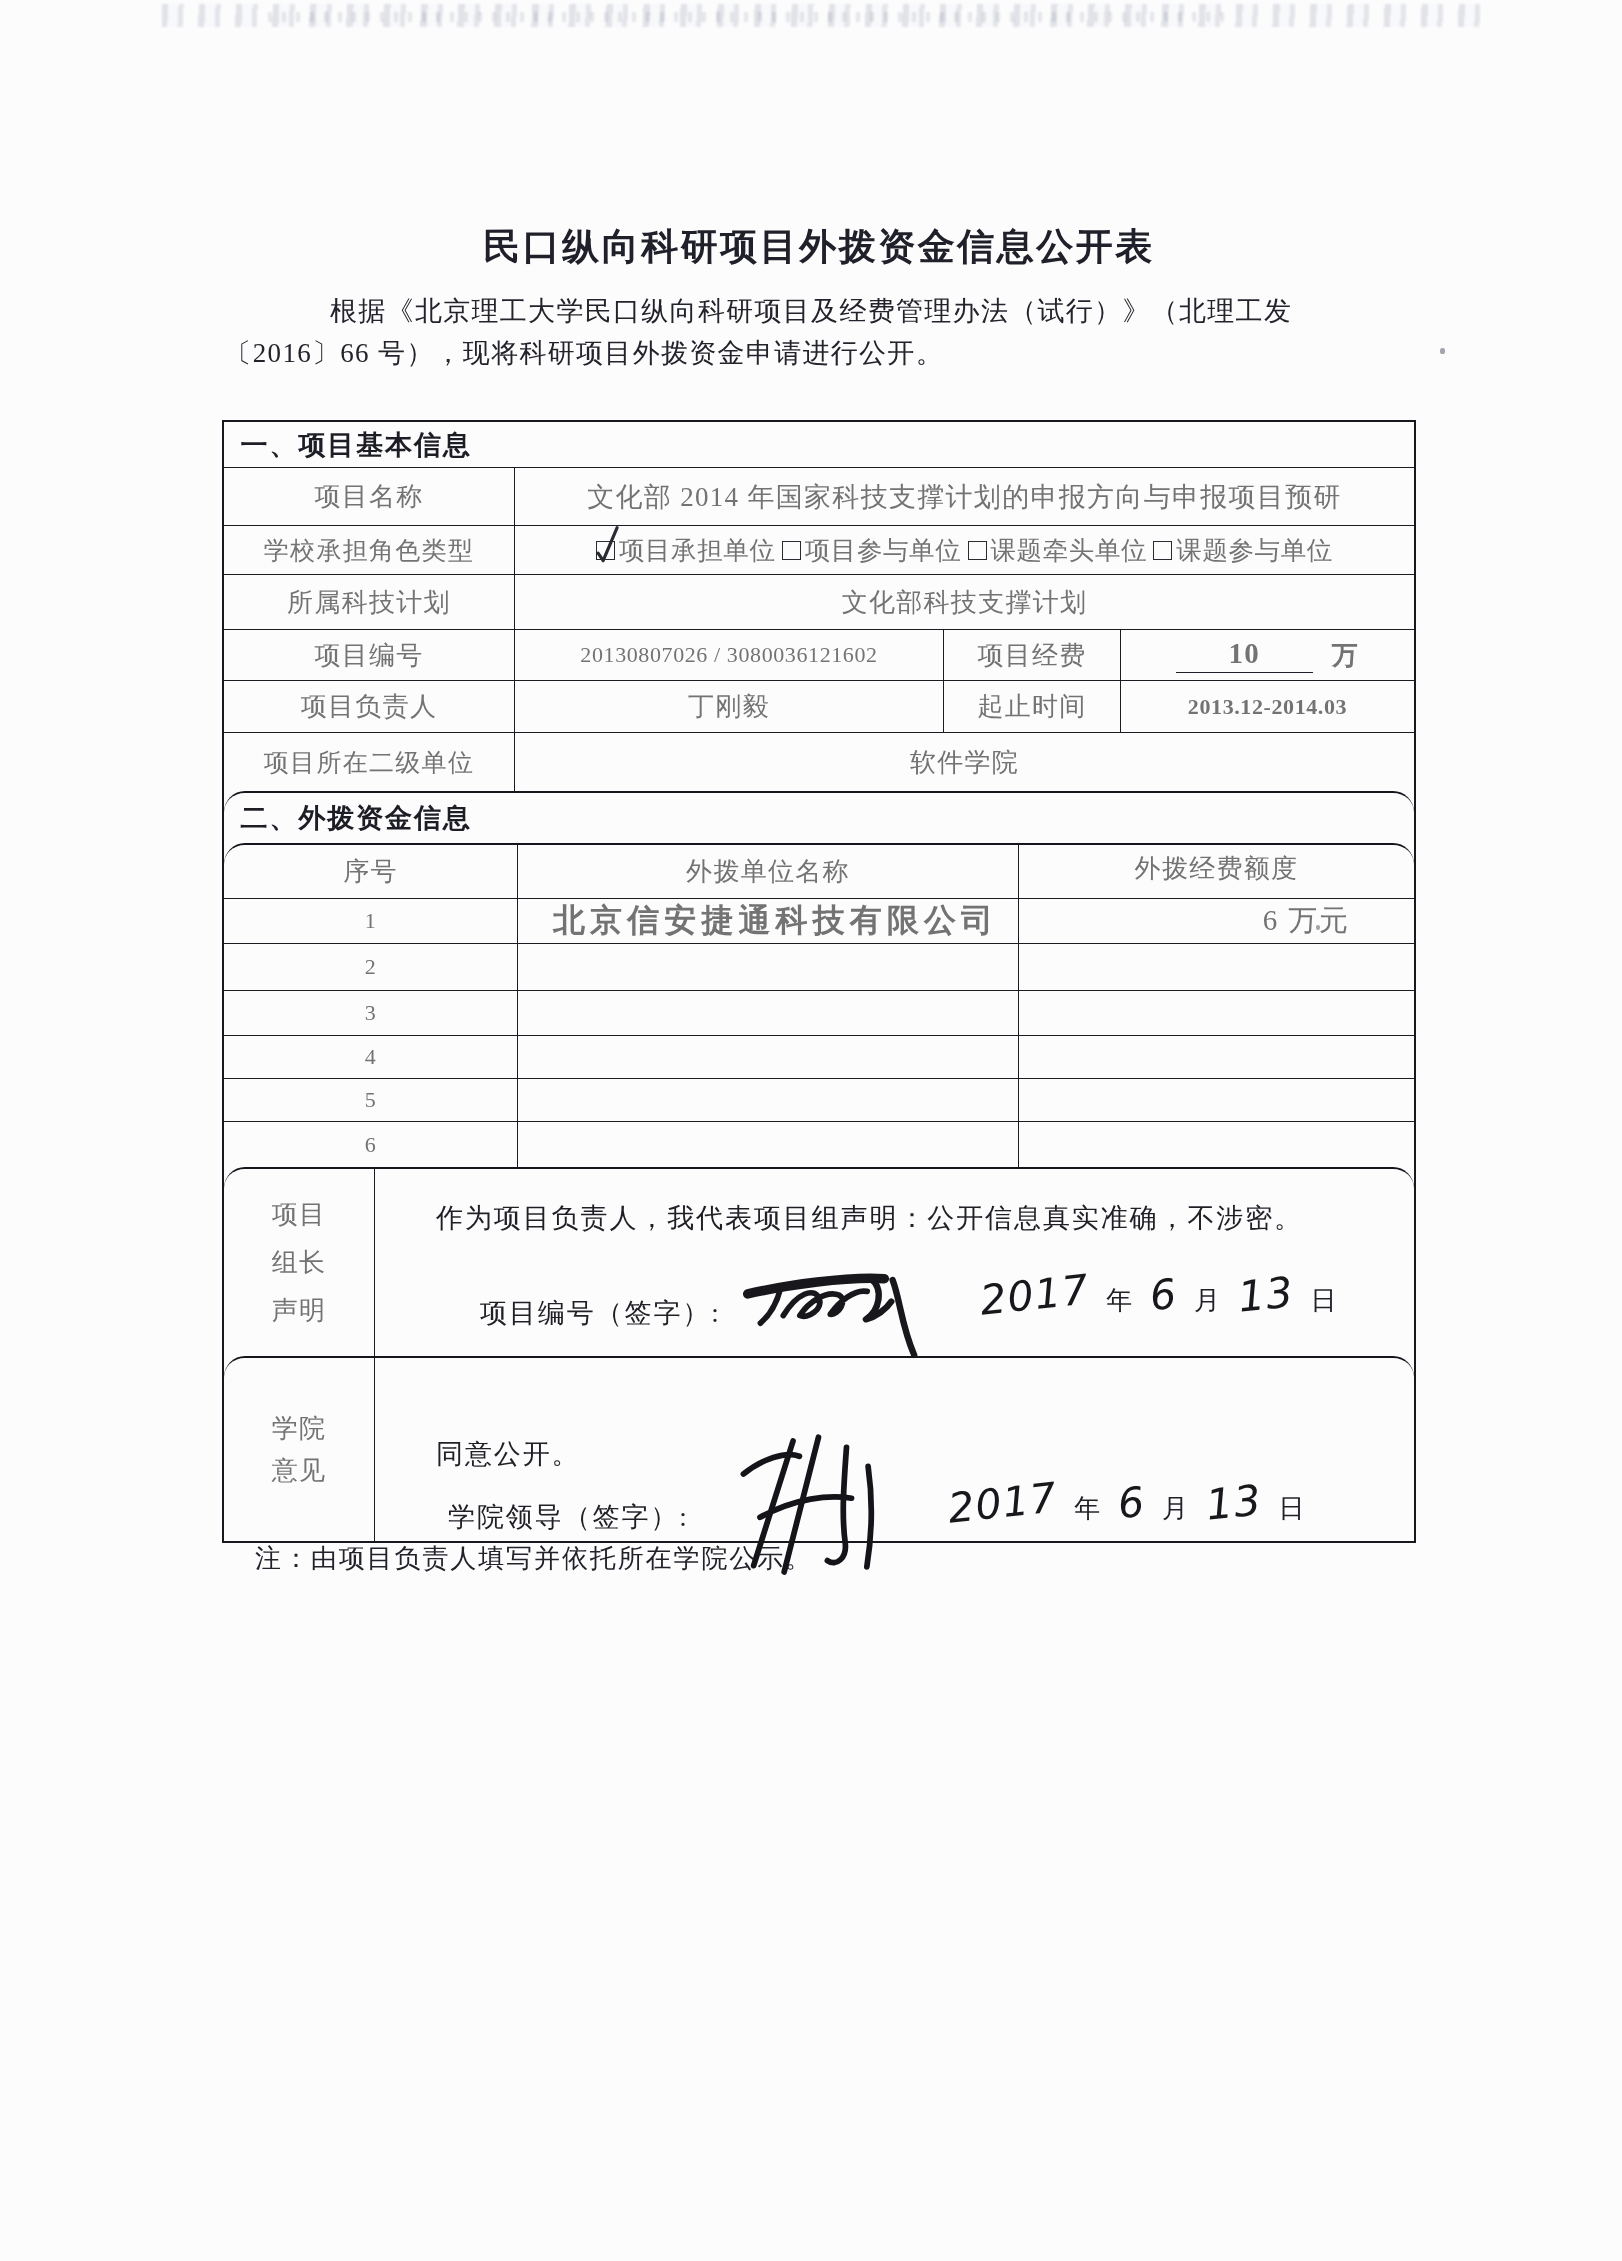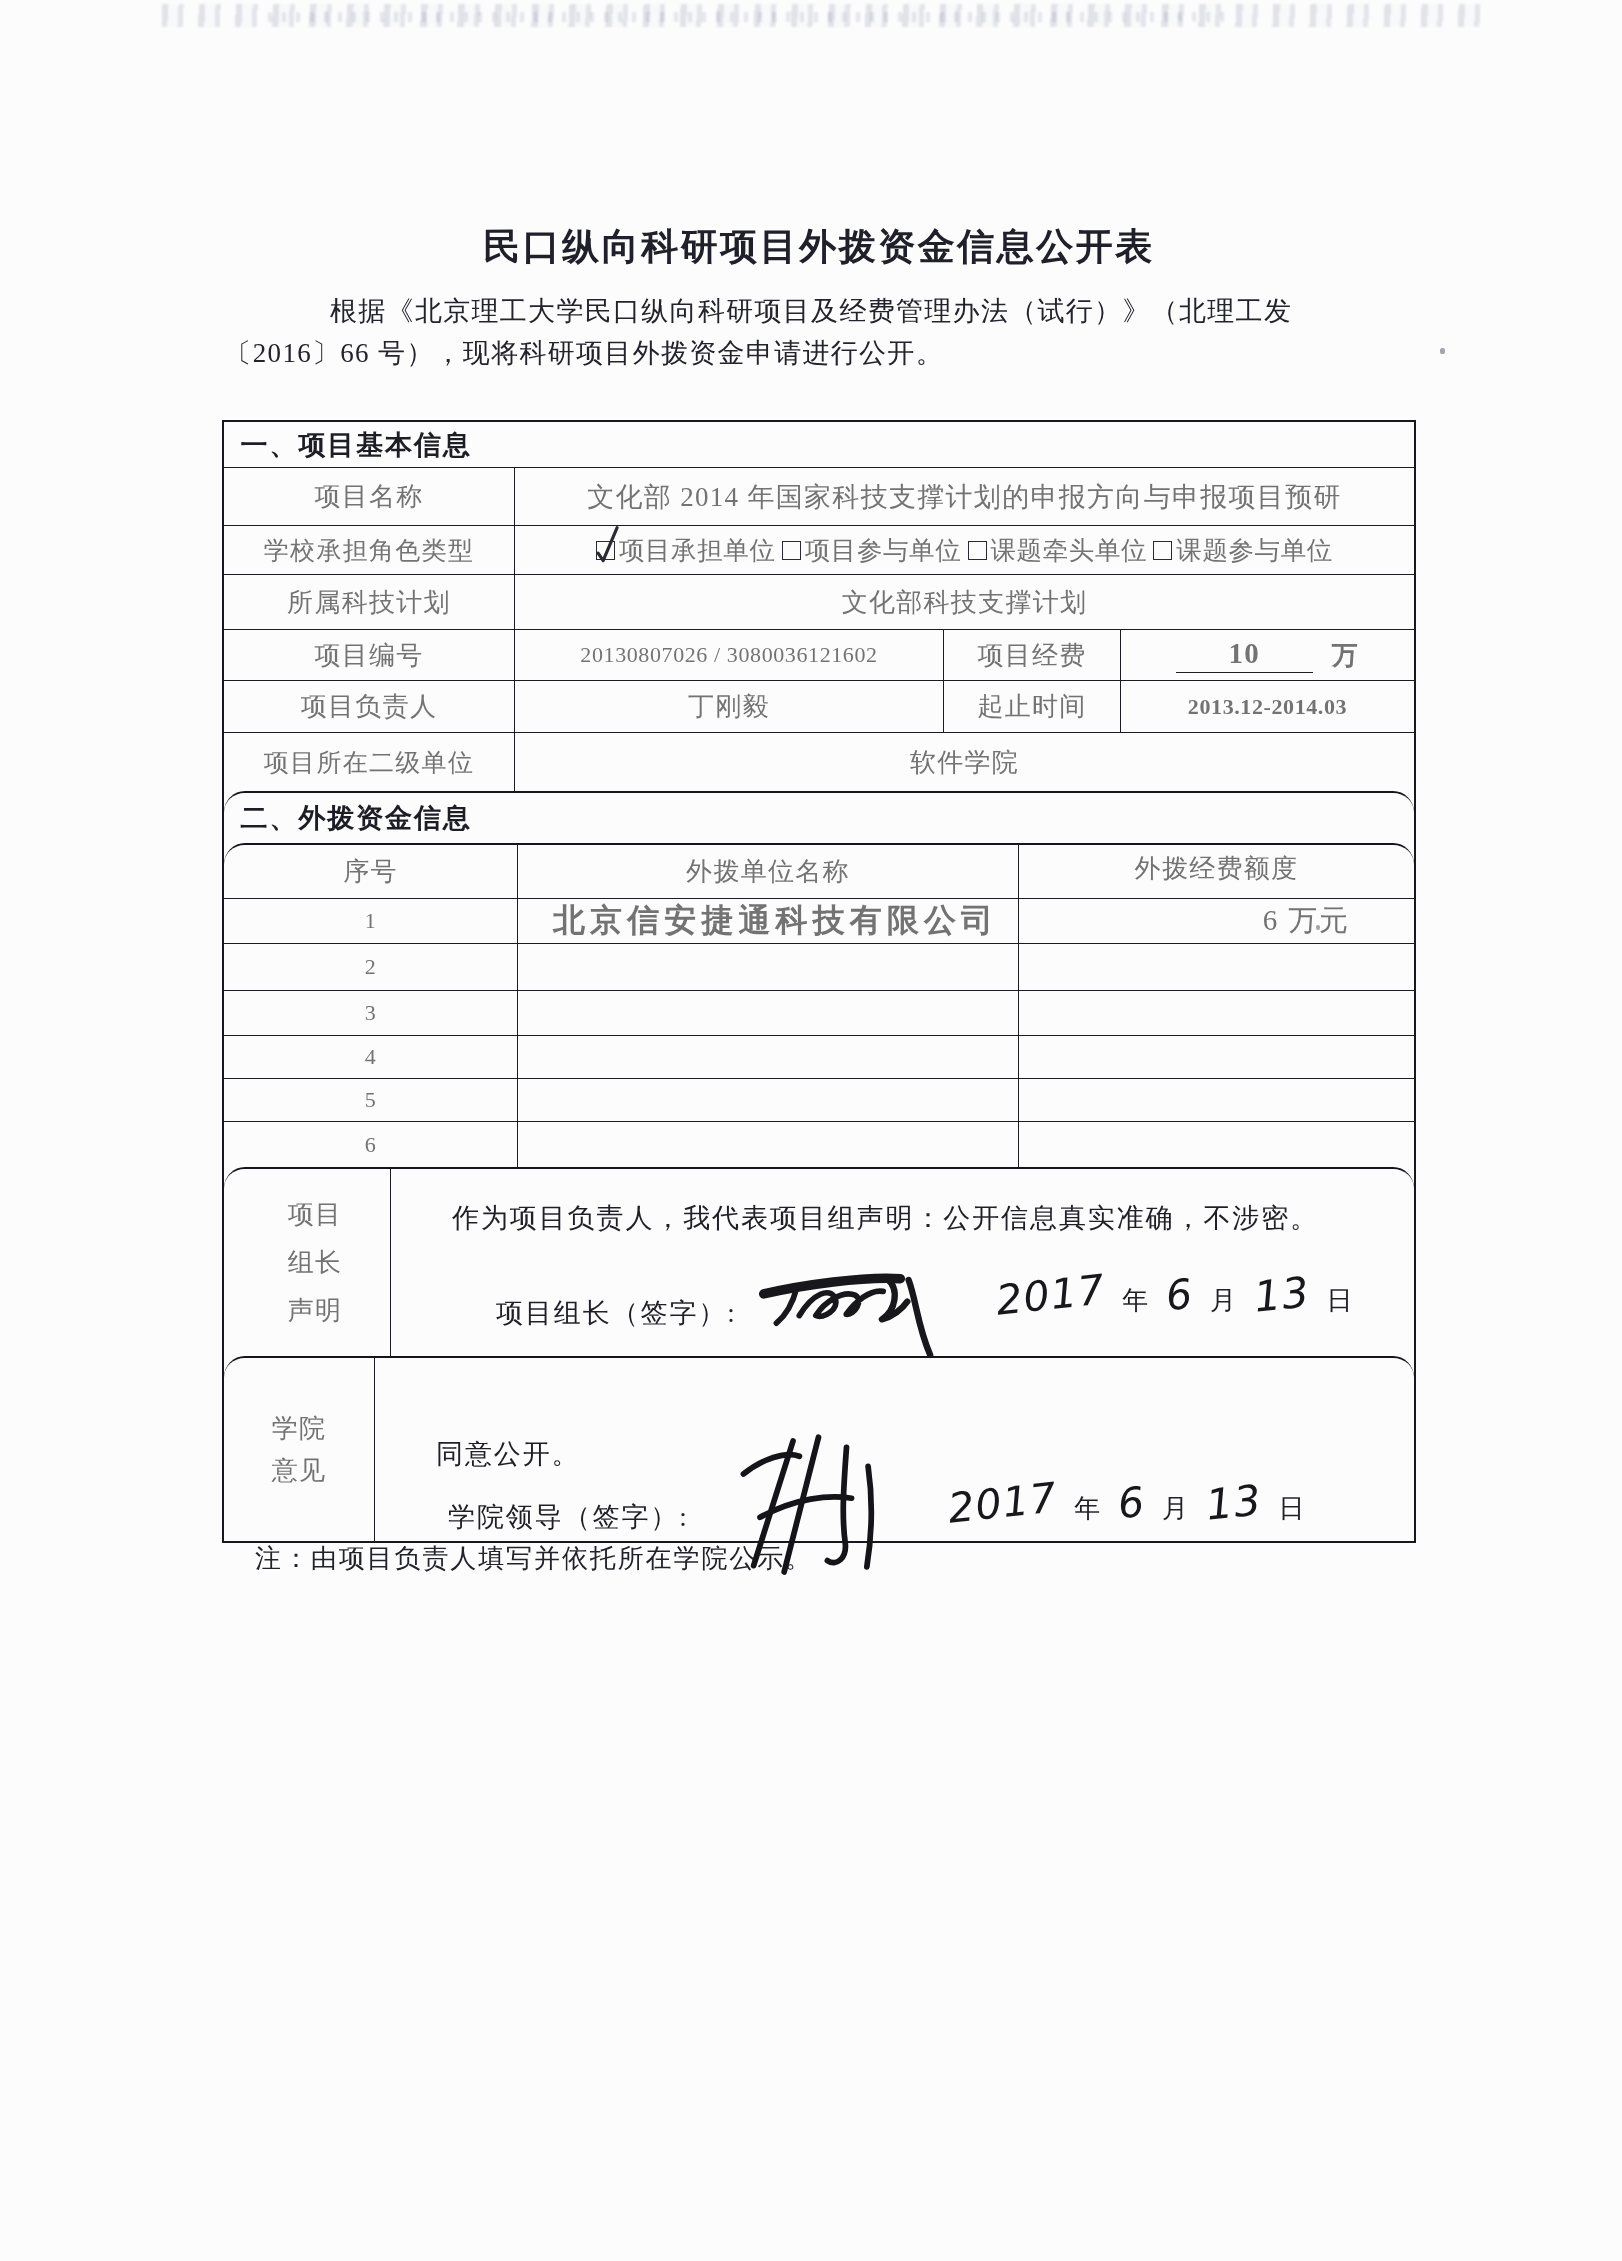--- a/index.html
+++ b/index.html
@@ -201,29 +201,29 @@
       <div class="cell s-no num">5</div>
       <div class="cell s-name bl"></div>
       <div class="cell s-amt bl"></div>
     </div>
     <div class="row" style="height:46px;">
       <div class="cell s-no num">6</div>
       <div class="cell s-name bl"></div>
       <div class="cell s-amt bl"></div>
     </div>
 
-    <div class="row heavy" style="height:189px;padding-left:16px;">
+    <div class="row heavy" style="height:189px;">
       <div class="cell v-label">
         <span>项目</span>
         <span>组长</span>
         <span>声明</span>
       </div>
       <div class="stmt-cell">
         <div class="stmt-text">作为项目负责人，我代表项目组声明：公开信息真实准确，不涉密。</div>
-        <div class="sign-label" style="left:105px; top:126px;">项目组长（签字）:</div>
+        <div class="sign-label" style="left:105px; top:126px;">项目编号（签字）:</div>
         <svg class="sig-svg" style="left:366px; top:83px;" width="185" height="108" viewBox="0 0 290 170">
           <g fill="none" stroke="#17171c" stroke-linecap="round" stroke-linejoin="round">
             <path d="M10 66 C 70 52 170 38 225 42" stroke-width="15"></path>
             <path d="M62 56 C 56 80 44 100 30 112" stroke-width="9"></path>
             <path d="M66 100 C 88 64 114 56 122 72 C 130 90 104 106 92 100 C 106 78 134 60 154 68 C 168 76 152 100 140 98 C 154 78 178 58 198 62" stroke-width="9"></path>
             <path d="M204 42 C 224 58 218 92 196 106 C 212 102 228 90 236 78" stroke-width="10"></path>
             <path d="M238 44 C 250 76 252 116 272 162" stroke-width="10"></path>
           </g>
         </svg>
         <div class="date-group" style="left:605px; top:101px;">

